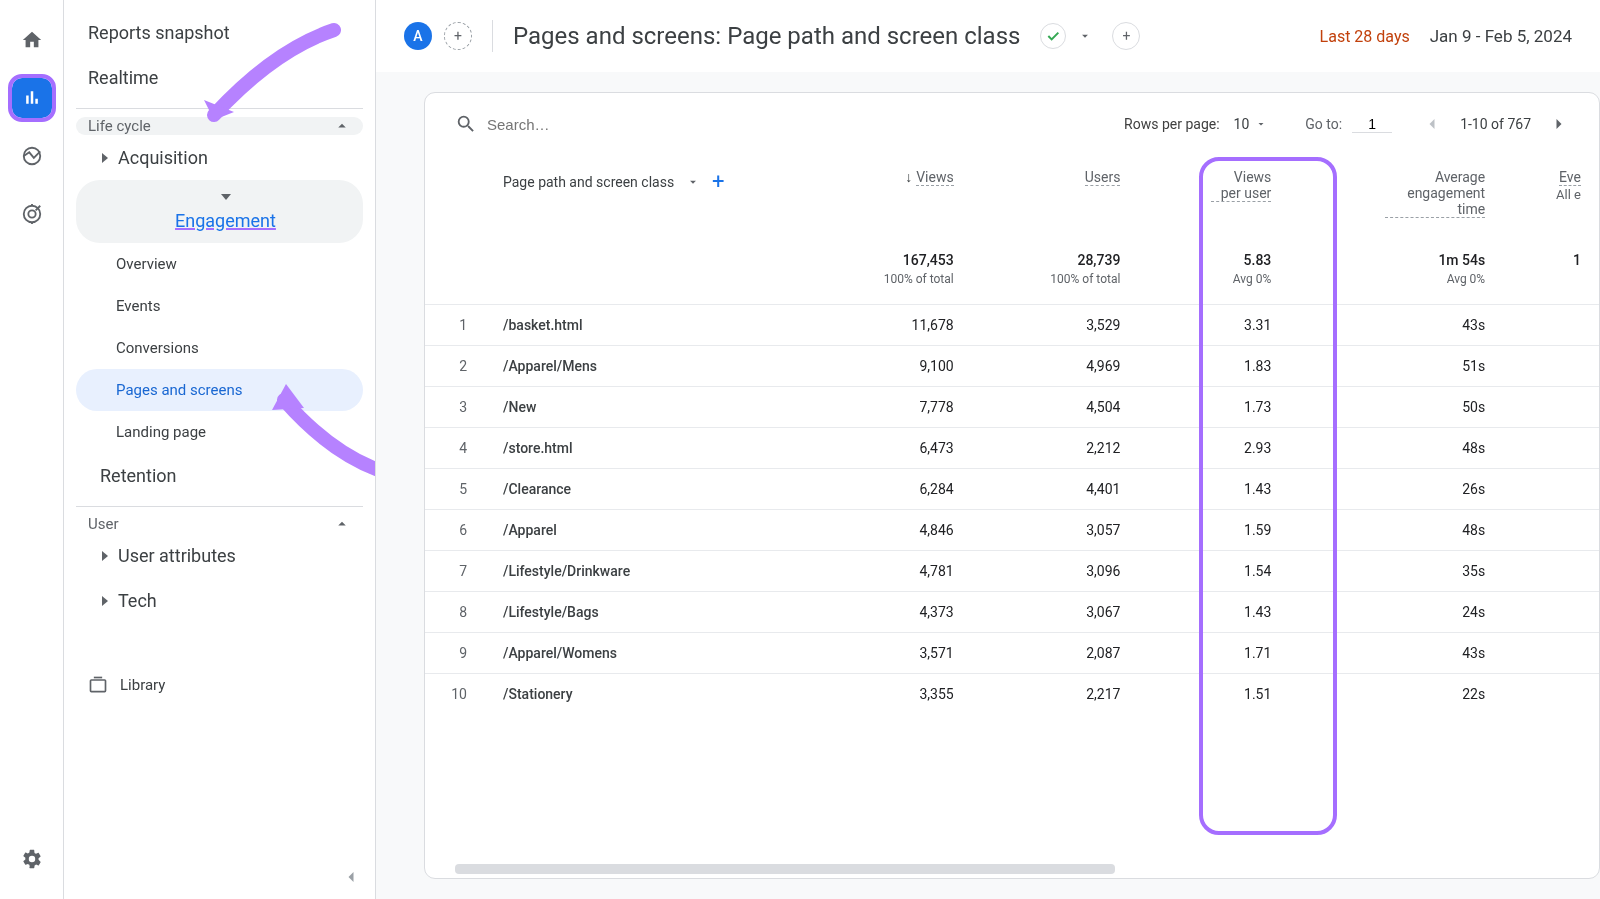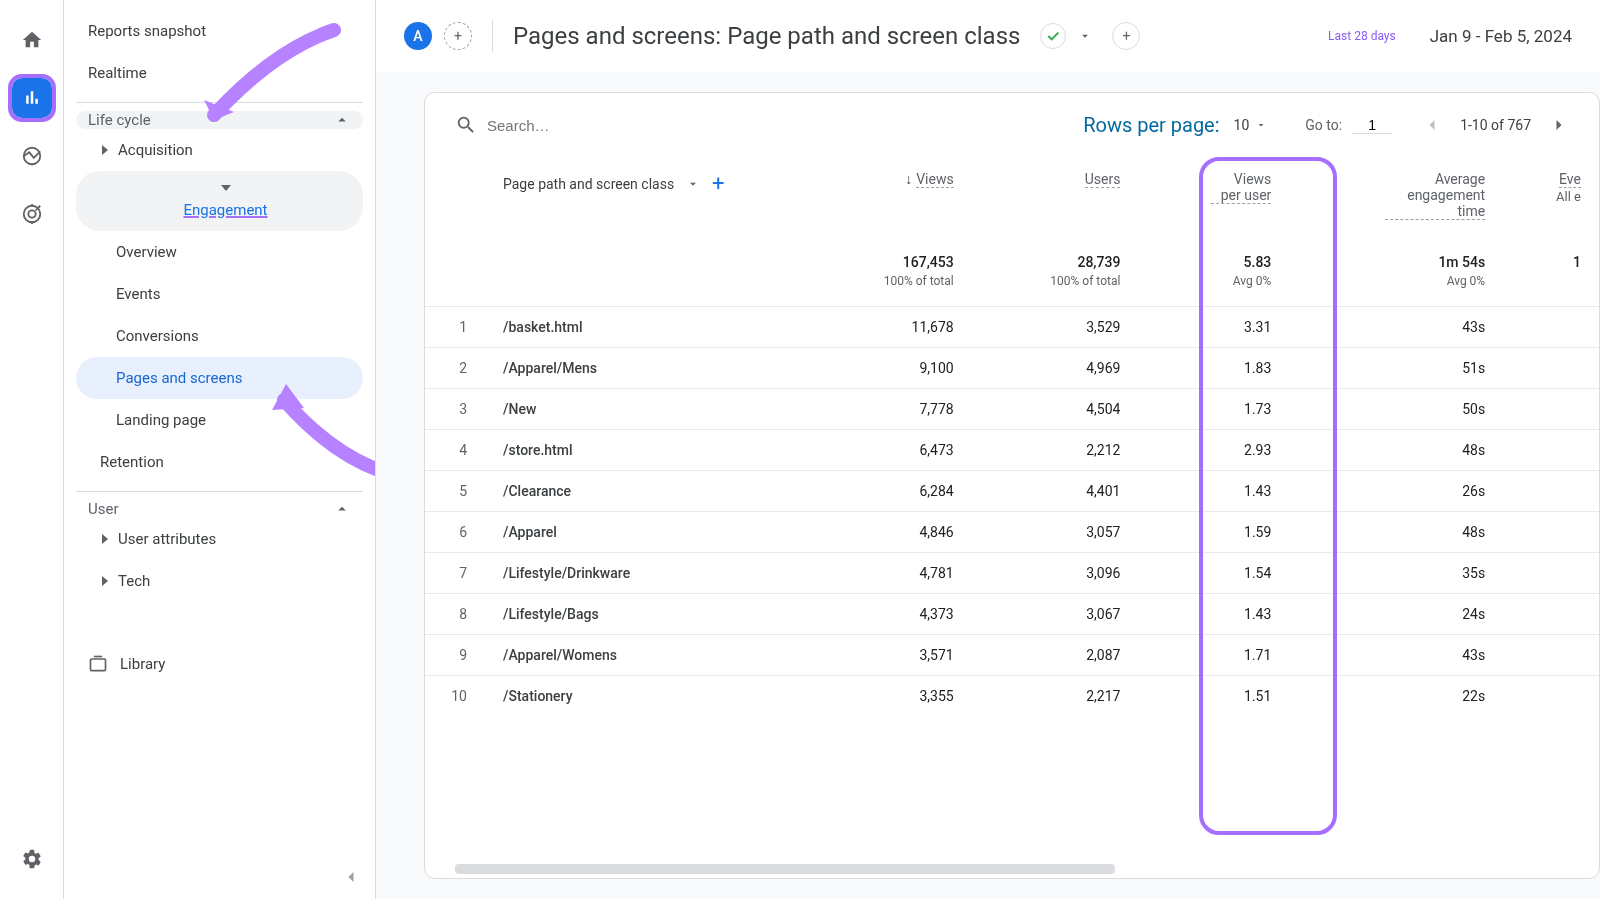--- a/index.html
+++ b/index.html
@@ -4,49 +4,49 @@
 <style>
 * { box-sizing: border-box; margin: 0; padding: 0; }
 body { font-family: 'Google Sans', Roboto, Arial, sans-serif; background: #fff; color: #202124; font-size: 14px; overflow: hidden; }
 .app { display: flex; height: 899px; width: 1600px; }
 .icon-rail { width: 64px; border-right: 1px solid #dadce0; display: flex; flex-direction: column; align-items: center; padding-top: 20px; gap: 18px; position: relative; }
 .rail-icon { width: 40px; height: 40px; border-radius: 50%; display: flex; align-items: center; justify-content: center; color: #5f6368; cursor: pointer; }
 .rail-icon.active { background: #1a73e8; color: #fff; }
 .rail-icon.highlight { outline: 4px solid #a56eff; outline-offset: 0px; border-radius: 10px; }
 .rail-spacer { flex: 1; }
 .sidebar { width: 312px; border-right: 1px solid #dadce0; padding: 10px 12px; overflow-y: auto; position: relative; }
-.nav-item { padding: 12px 12px; font-size: 15px; color: #3c4043; cursor: pointer; border-radius: 24px; display: flex; align-items: center; gap: 8px; }
+.nav-item { padding: 12px 12px; font-size: 18px; color: #3c4043; cursor: pointer; border-radius: 24px; display: flex; align-items: center; gap: 8px; }
 .nav-item.sub { padding-left: 24px; }
 .nav-item.sub2 { padding-left: 40px; font-size: 15px; }
 .nav-item.active { background: #e8f0fe; color: #1967d2; }
 .nav-item.engagement { background: #f1f3f4; flex-direction: column; }
 .nav-item.engagement .label { color: #1a73e8; text-decoration: underline; text-decoration-color: #a56eff; text-decoration-thickness: 2px; }
 .nav-section { padding: 0 12px; font-size: 15px; color: #5f6368; display: flex; align-items: center; justify-content: space-between; cursor: pointer; border-radius: 24px; }
 .nav-section.lifecycle { background: #f1f3f4; }
 .nav-divider { height: 1px; background: #dadce0; margin: 8px 0; }
 .nav-library { display: flex; align-items: center; gap: 12px; padding: 12px 12px; font-size: 15px; color: #3c4043; margin-top: 40px; cursor: pointer; }
 .chev { width: 18px; height: 18px; }
 .chevr { width: 10px; height: 10px; color: #5f6368; }
 .main { flex: 1; display: flex; flex-direction: column; overflow: hidden; }
 .header { display: flex; align-items: center; padding: 20px 28px; gap: 12px; }
 .avatar { width: 28px; height: 28px; border-radius: 50%; background: #1a73e8; color: #fff; display: flex; align-items: center; justify-content: center; font-size: 14px; font-weight: 500; }
 .plus-dashed { width: 28px; height: 28px; border: 1px dashed #9aa0a6; border-radius: 50%; display: flex; align-items: center; justify-content: center; color: #5f6368; cursor: pointer; }
 .vdiv { width: 1px; height: 32px; background: #dadce0; margin: 0 8px; }
 .title { font-size: 24px; color: #3c4043; }
 .check-badge { width: 26px; height: 26px; border-radius: 50%; border: 1px solid #dadce0; display: flex; align-items: center; justify-content: center; color: #34a853; margin-left: 8px; }
 .header-spacer { flex: 1; }
-.date-label { font-size: 12px; color: #8b5cf6; margin-right: 22px; }
+.date-label { font-size: 16px; color: #c2410c; margin-right: 8px; }
 .date-range { font-size: 17px; color: #3c4043; }
 .content { flex: 1; background: #f8f9fa; padding: 20px 0 20px 28px; overflow: hidden; }
 .card { background: #fff; border-radius: 8px; border: 1px solid #dadce0; height: 100%; display: flex; flex-direction: column; overflow: hidden; margin-left: 20px; }
 .table-toolbar { display: flex; align-items: center; padding: 20px 30px; gap: 10px; }
 .search-icon-s { color: #5f6368; }
 .search-input { border: none; outline: none; font-size: 15px; flex: 0 0 280px; color: #3c4043; }
 .tbr-spacer { flex: 1; }
-.rpp-label { font-size: 20px; color: #0369a1; }
+.rpp-label { font-size: 14px; color: #404040; }
 .rpp-val { font-size: 14px; color: #3c4043; padding: 0 4px; border-bottom: 1px solid transparent; display: flex; align-items: center; gap: 6px; }
 .goto-label { font-size: 14px; color: #5f6368; margin-left: 24px; }
 .goto-input { width: 40px; border: none; border-bottom: 1px solid #dadce0; text-align: center; font-size: 14px; outline: none; }
 .pager { display: flex; align-items: center; gap: 18px; margin-left: 20px; color: #5f6368; }
 .pager-info { font-size: 14px; color: #3c4043; }
 .table-wrap { overflow-x: auto; flex: 1; }
 table { border-collapse: collapse; width: 100%; }
 th, td { padding: 12px 18px; text-align: right; font-size: 14px; border-top: 1px solid #e8eaed; white-space: nowrap; }
 th { font-weight: 400; color: #5f6368; vertical-align: top; padding-top: 14px; padding-bottom: 14px; border-top: none; }
 th .hlabel { border-bottom: 1px dashed #9aa0a6; cursor: default; display: inline-block; }

